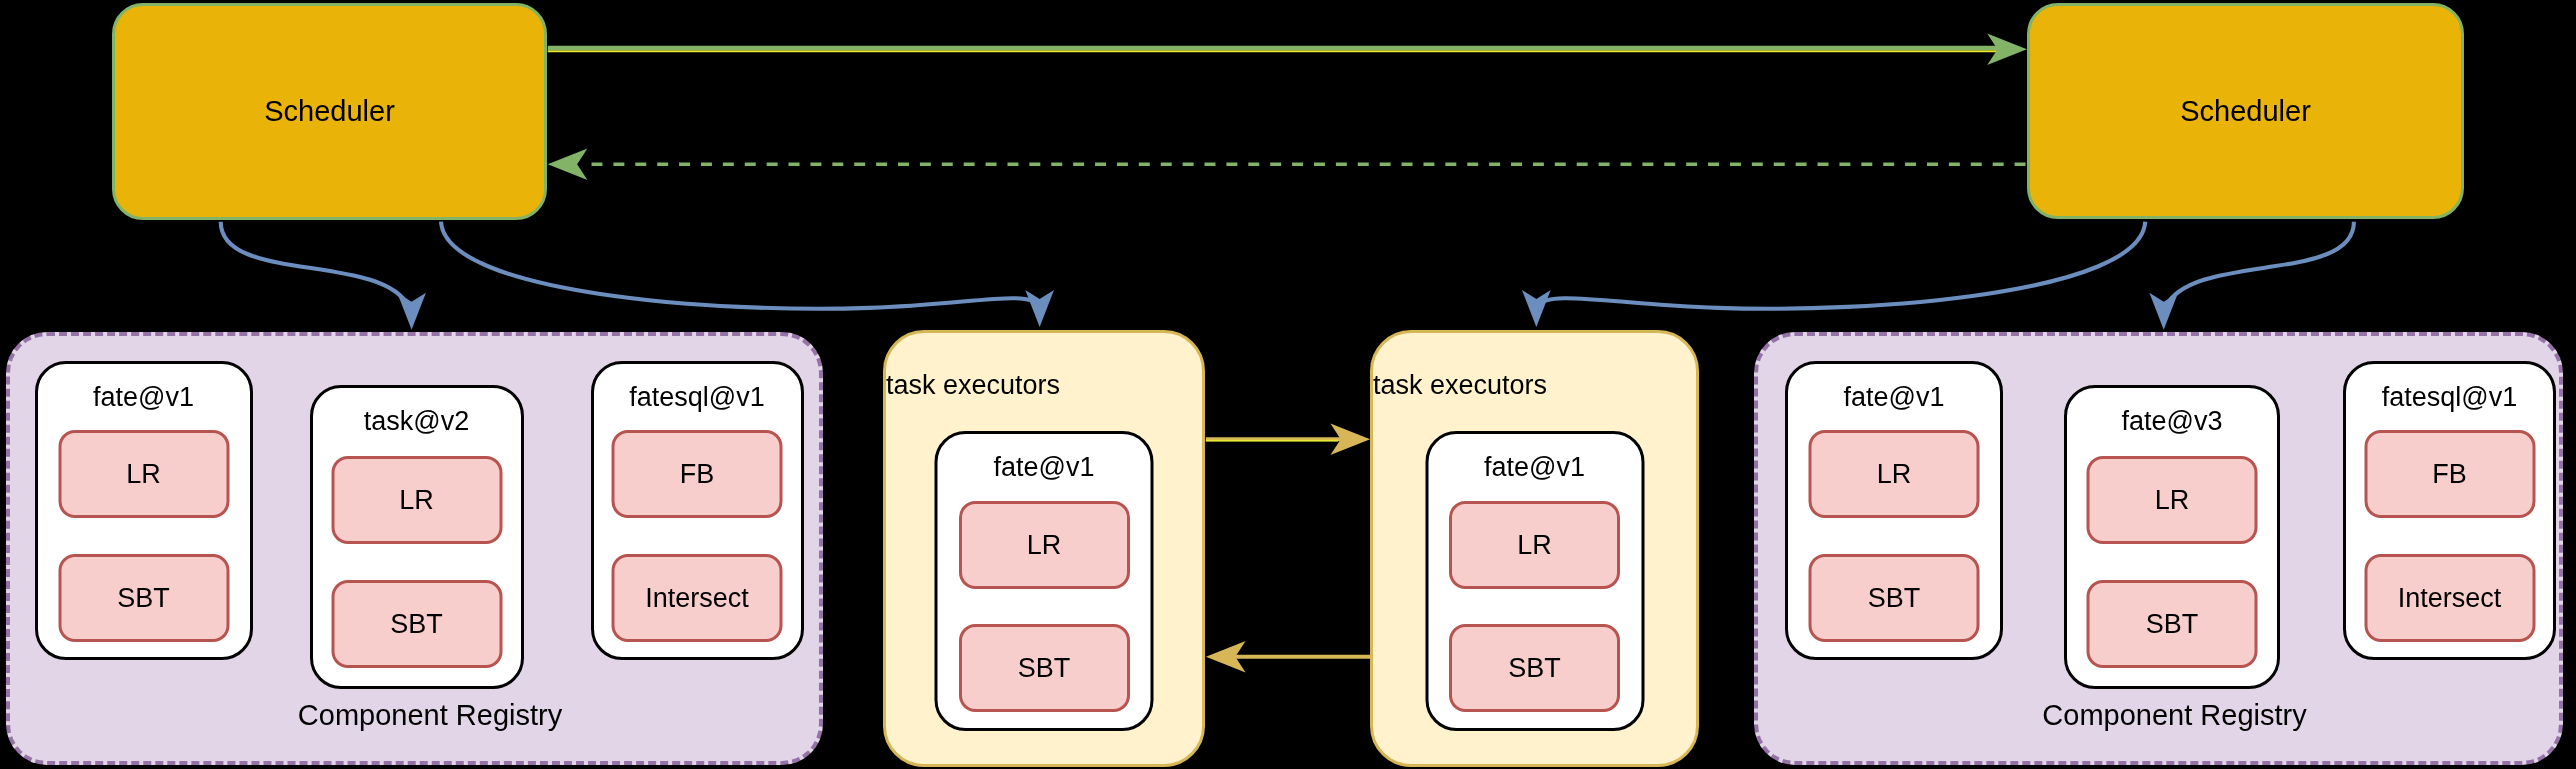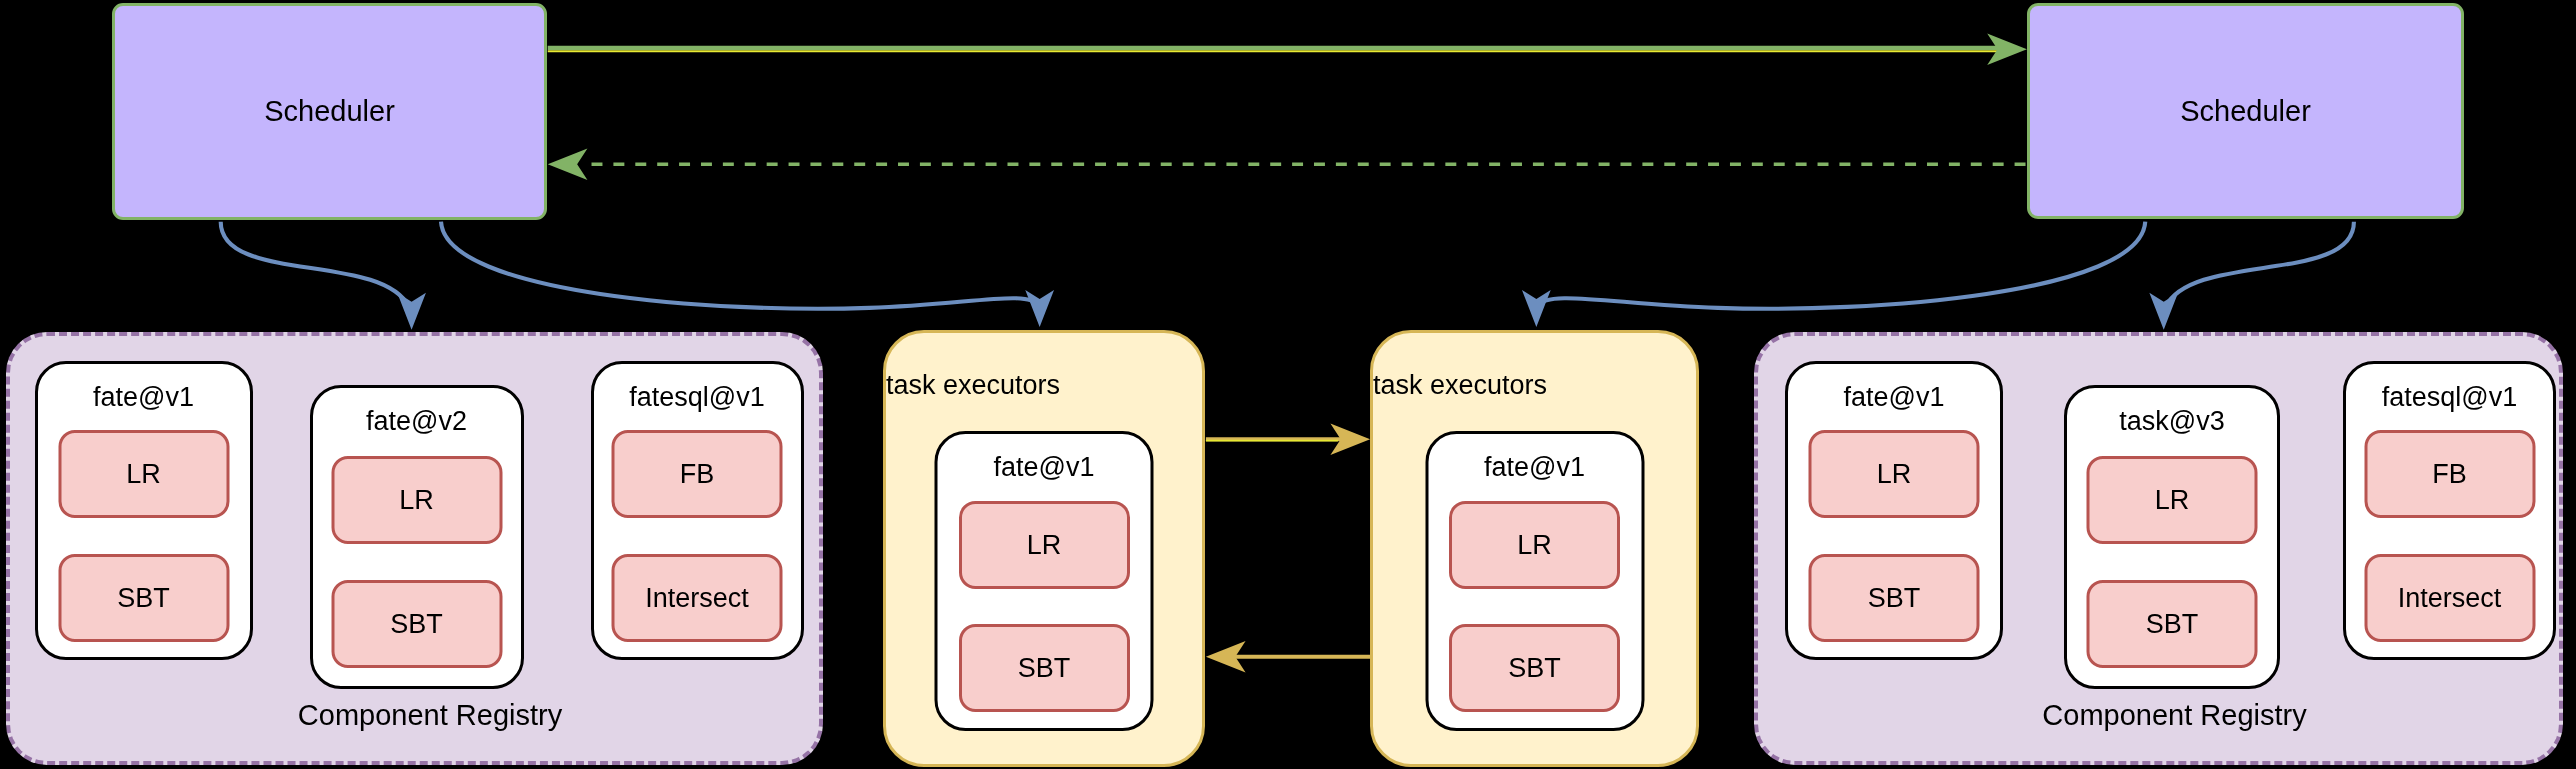--- a/index.html
+++ b/index.html
@@ -1,20 +1,20 @@
 <!DOCTYPE html>
 <html style="font-size:11px"><head>
 <meta charset="utf-8">
 <style>
   html,body{margin:0;padding:0;background:#000;}
   body{width:2576px;height:769px;position:relative;overflow:hidden;
        font-family:"Liberation Sans","DejaVu Sans",sans-serif;color:#000;}
   .abs{position:absolute;box-sizing:border-box;}
 
-  .scheduler{background:#c4b5fd;border:3.4px solid #82b366;border-radius:11px;
+  .scheduler{background:#eab308;border:3.4px solid #82b366;border-radius:31px;
              display:flex;align-items:center;justify-content:center;
              font-size:29px;}
   .registry{background:#e1d5e7;border:4.1px dashed #9673a6;border-radius:41px;}
   .executor{background:#fff2cc;border:3.4px solid #d6b656;border-radius:41px;}
   .module{background:#ffffff;border:3.4px solid #000;border-radius:31px;}
   .module-title{margin-top:18px;text-align:center;font-size:27px;}
   .chip{position:absolute;left:50%;transform:translateX(-50%);
         width:165px;height:82px;background:#f8cecc;border:3.4px solid #b85450;
         border-radius:16.4px;display:flex;align-items:center;justify-content:center;
         font-size:27px;}
@@ -40,21 +40,21 @@
     <div class="module-title">fate@v1</div>
     <div class="chip" style="top:66px;">
         <span>LR</span>
       </div>
     <div class="chip" style="top:190px;">
         <span>SBT</span>
       </div>
   </div>
 
   <div class="abs module" style="left:300px;top:49px;width:214px;height:304px;">
-    <div class="module-title">fate@v2</div>
+    <div class="module-title">task@v2</div>
     <div class="chip" style="top:68px;">
         <span>LR</span>
       </div>
     <div class="chip" style="top:192px;">
         <span>SBT</span>
       </div>
   </div>
 
   <div class="abs module" style="left:581px;top:25px;width:213px;height:299px;">
     <div class="module-title">fatesql@v1</div>
@@ -75,21 +75,21 @@
     <div class="module-title">fate@v1</div>
     <div class="chip" style="top:66px;">
         <span>LR</span>
       </div>
     <div class="chip" style="top:190px;">
         <span>SBT</span>
       </div>
   </div>
 
   <div class="abs module" style="left:306px;top:49px;width:216px;height:304px;">
-    <div class="module-title">task@v3</div>
+    <div class="module-title">fate@v3</div>
     <div class="chip" style="top:68px;">
         <span>LR</span>
       </div>
     <div class="chip" style="top:192px;">
         <span>SBT</span>
       </div>
   </div>
 
   <div class="abs module" style="left:585px;top:25px;width:213px;height:299px;">
     <div class="module-title">fatesql@v1</div>

